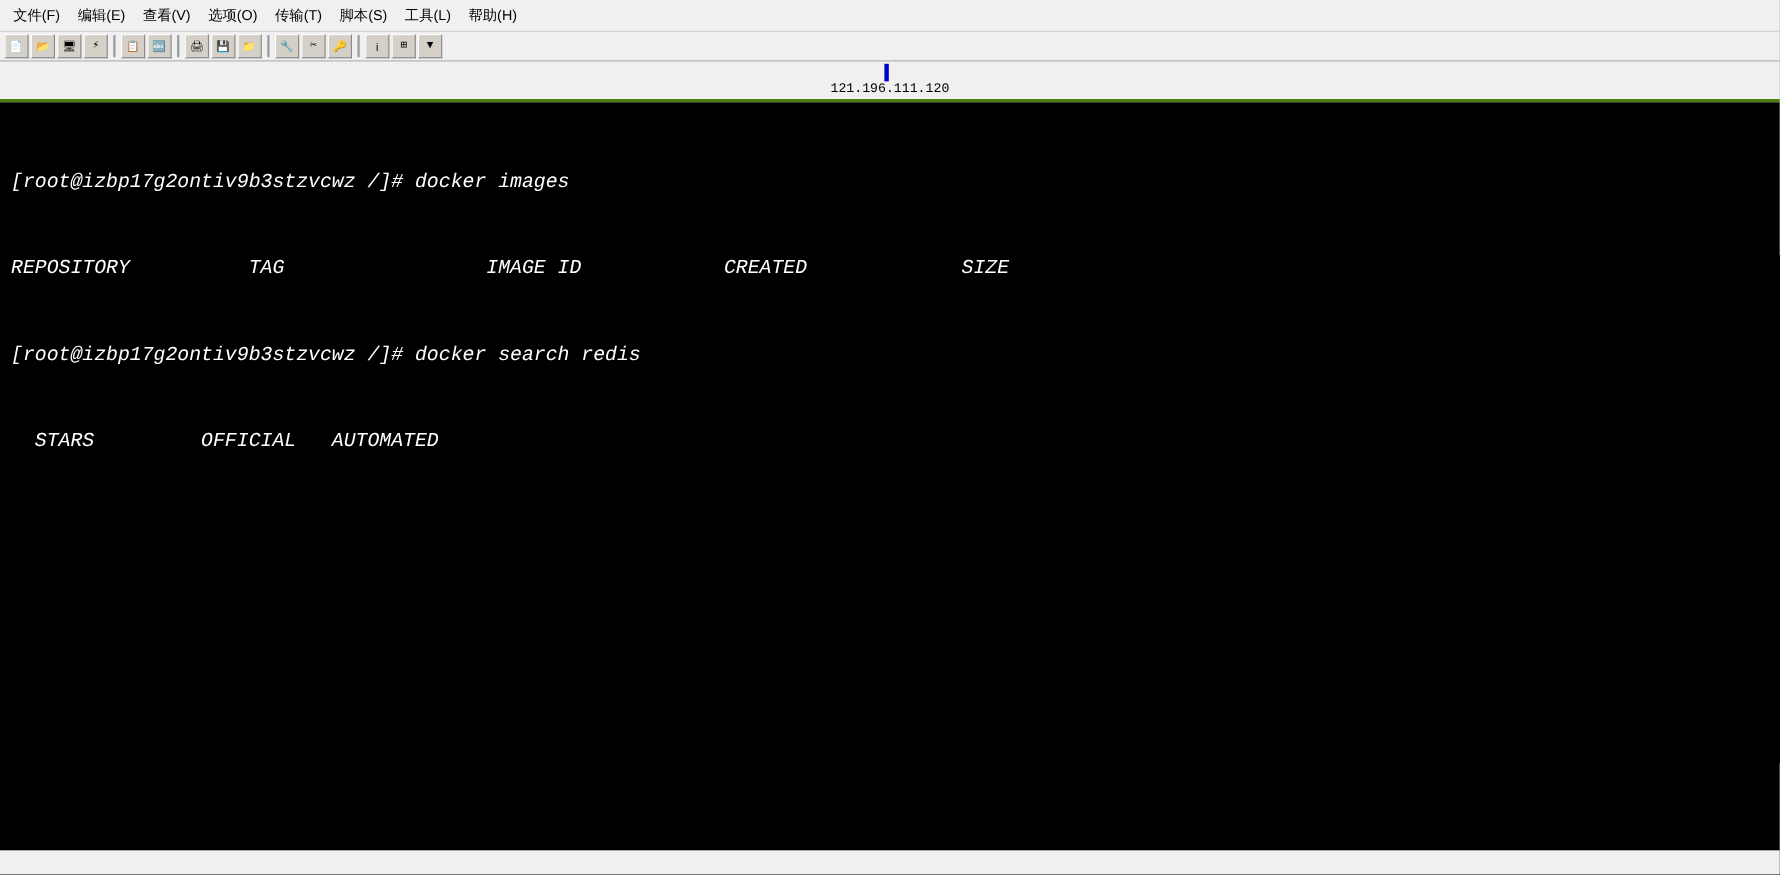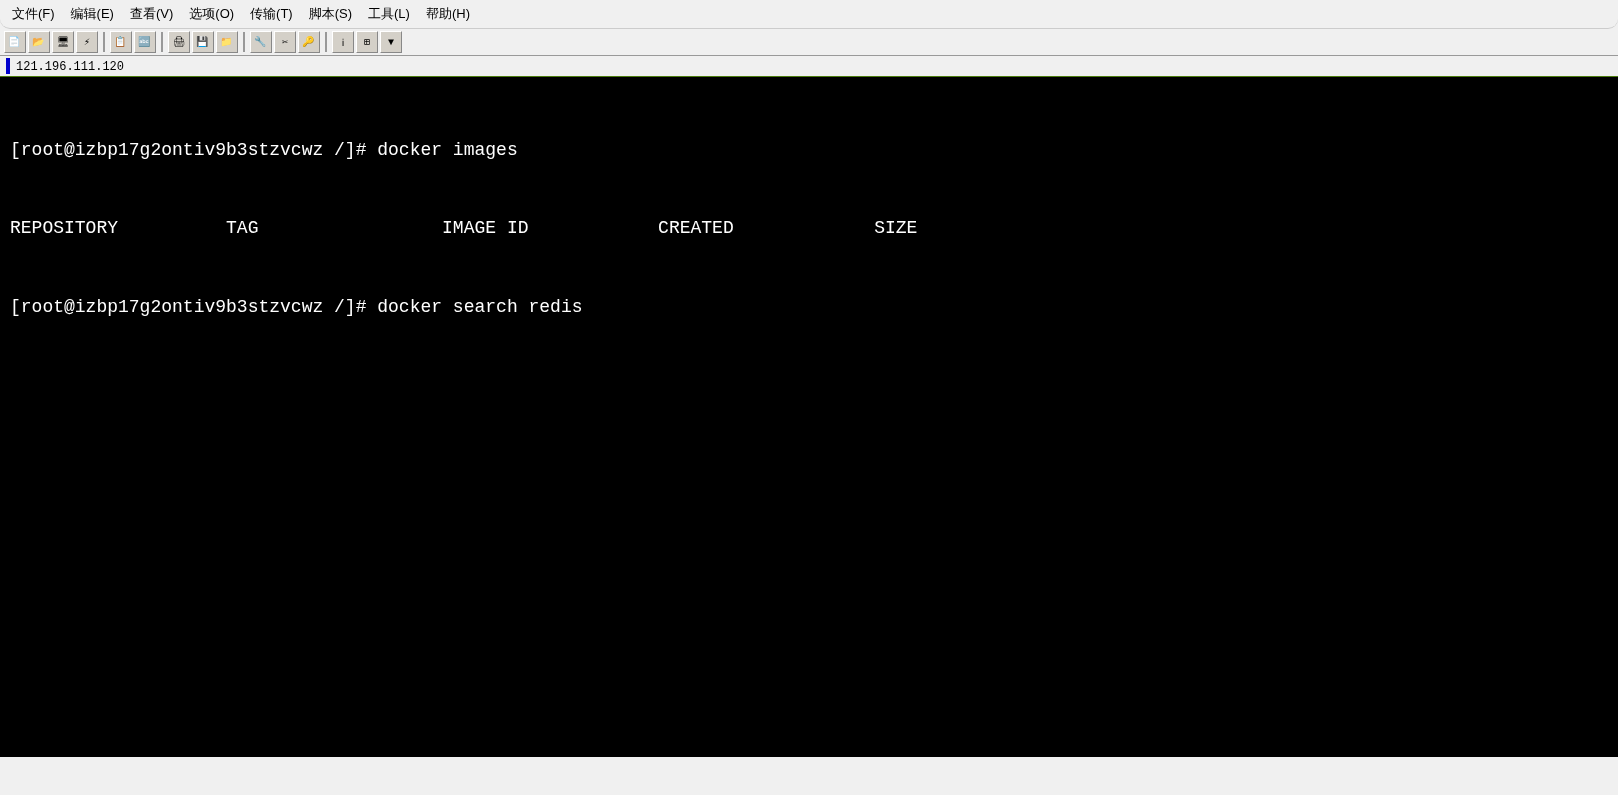--- a/index.html
+++ b/index.html
@@ -12,21 +12,20 @@
     }
 
     
     .titlebar {
       background: #f0f0f0;
       padding: 2px 4px;
       font-size: 13px;
       font-family: 'SimSun', 'Arial', sans-serif;
       color: #000;
       border-bottom: 1px solid #ccc;
-      border-radius: 10px;
     }
     .menubar {
       display: flex;
       gap: 8px;
       padding: 2px 4px;
       font-size: 13px;
       font-family: 'SimSun', 'Arial', sans-serif;
     }
     .menubar span {
       cursor: pointer;
@@ -60,23 +59,24 @@
       background: #999;
       margin: 0 3px;
     }
 
     
     .addressbar {
       background: #f0f0f0;
       padding: 2px 6px;
       font-size: 12px;
       color: #000;
-      border-bottom: 1px solid #4d7c0f;
+      border-bottom: 3px solid #4d7c0f;
       display: flex;
-      align-items: flex-end;
+      align-items: center;
+      flex-direction: column;
     }
     .addressbar-indicator {
       width: 4px;
       height: 16px;
       background: #0000cc;
       margin-right: 6px;
       display: inline-block;
     }
 
     
@@ -87,20 +87,21 @@
       font-size: 18px;
       font-family: 'Courier New', Courier, monospace;
       line-height: 1.45;
       min-height: 680px;
       white-space: pre;
       position: relative;
     }
 
     .terminal .line {
       display: block;
+      font-style: italic;
     }
   </style>
 </head>
 <body>
 
 <div class="titlebar">
   <div class="menubar">
     <span>文件(F)</span>
     <span>编辑(E)</span>
     <span>查看(V)</span>
@@ -136,20 +137,21 @@
 
 <div class="addressbar">
   <span class="addressbar-indicator"></span>
   <span>121.196.111.120</span>
 </div>
 
 <div class="terminal">
   <span class="line">[root@izbp17g2ontiv9b3stzvcwz /]# docker images</span>
   <span class="line">REPOSITORY          TAG                 IMAGE ID            CREATED             SIZE</span>
   <span class="line">[root@izbp17g2ontiv9b3stzvcwz /]# docker search redis</span>
+  <span class="line">  STARS         OFFICIAL   AUTOMATED</span>
   
   
   
   
   
   
   
   
   
 </div>

